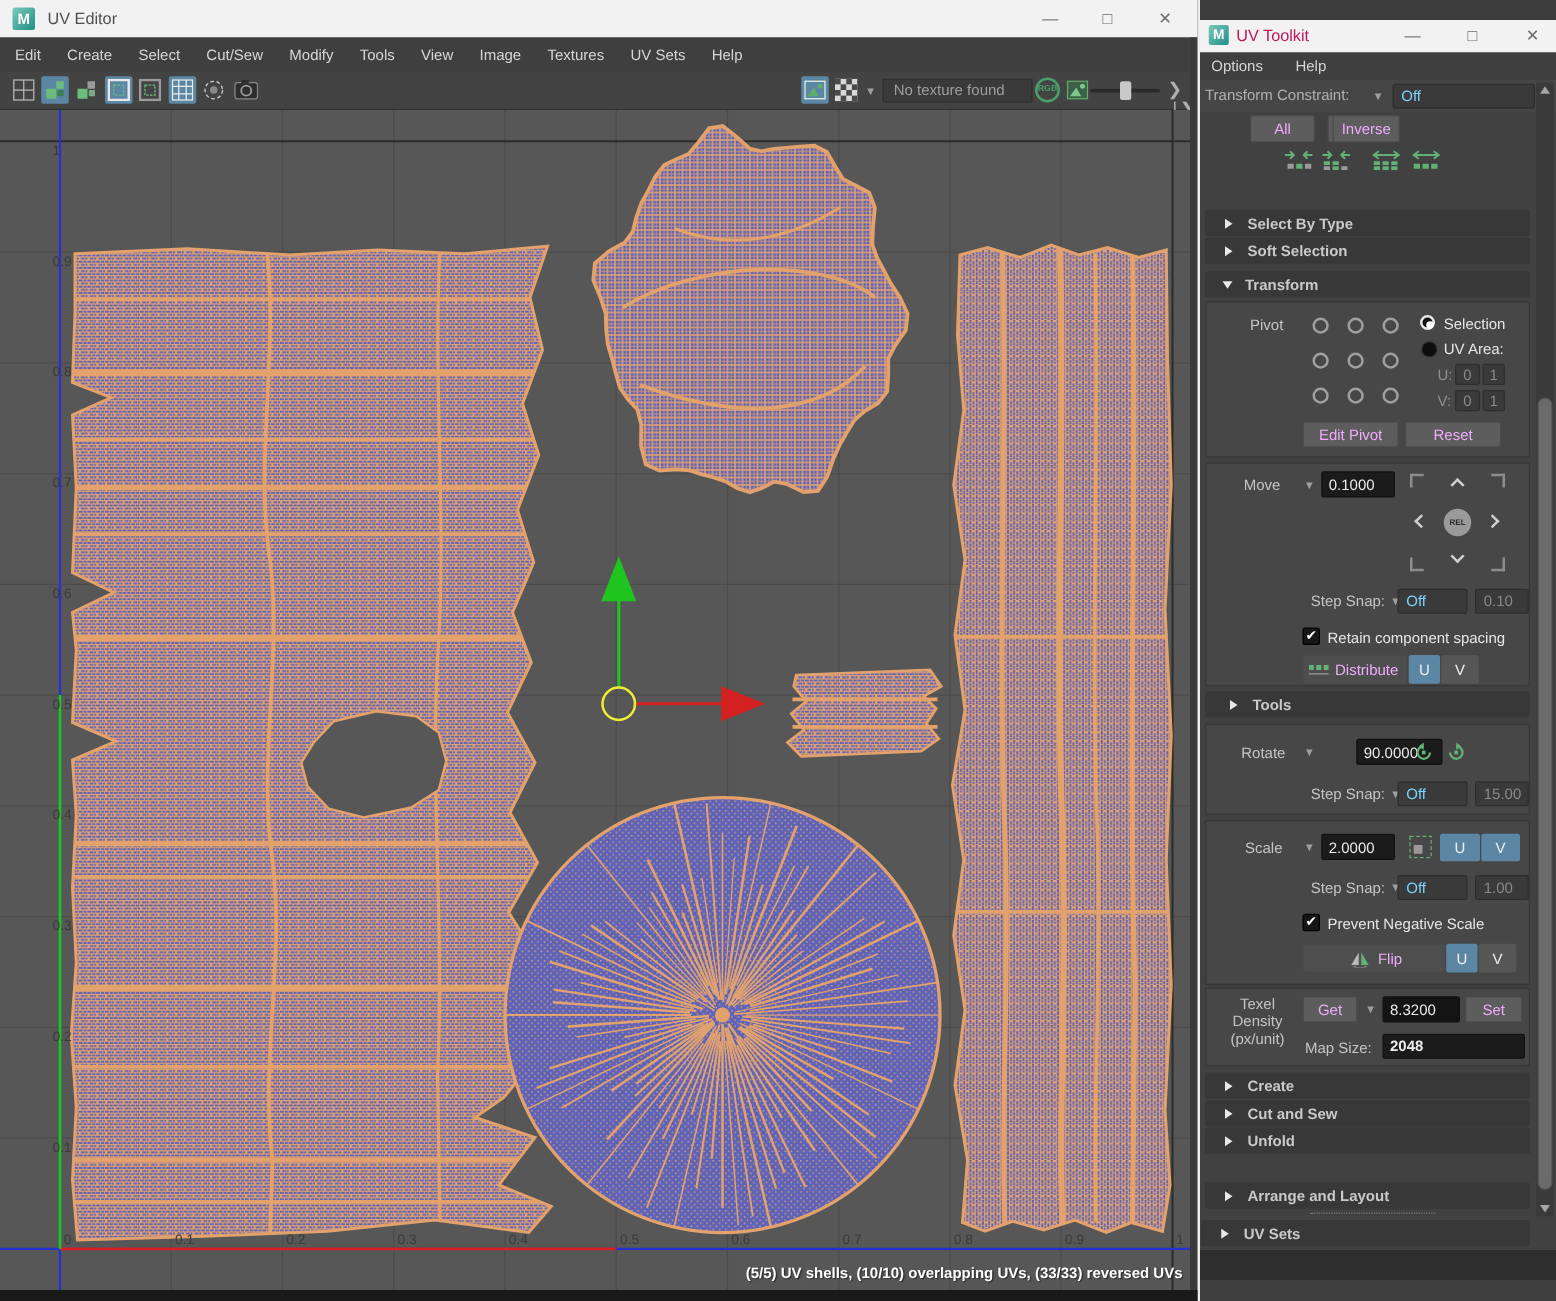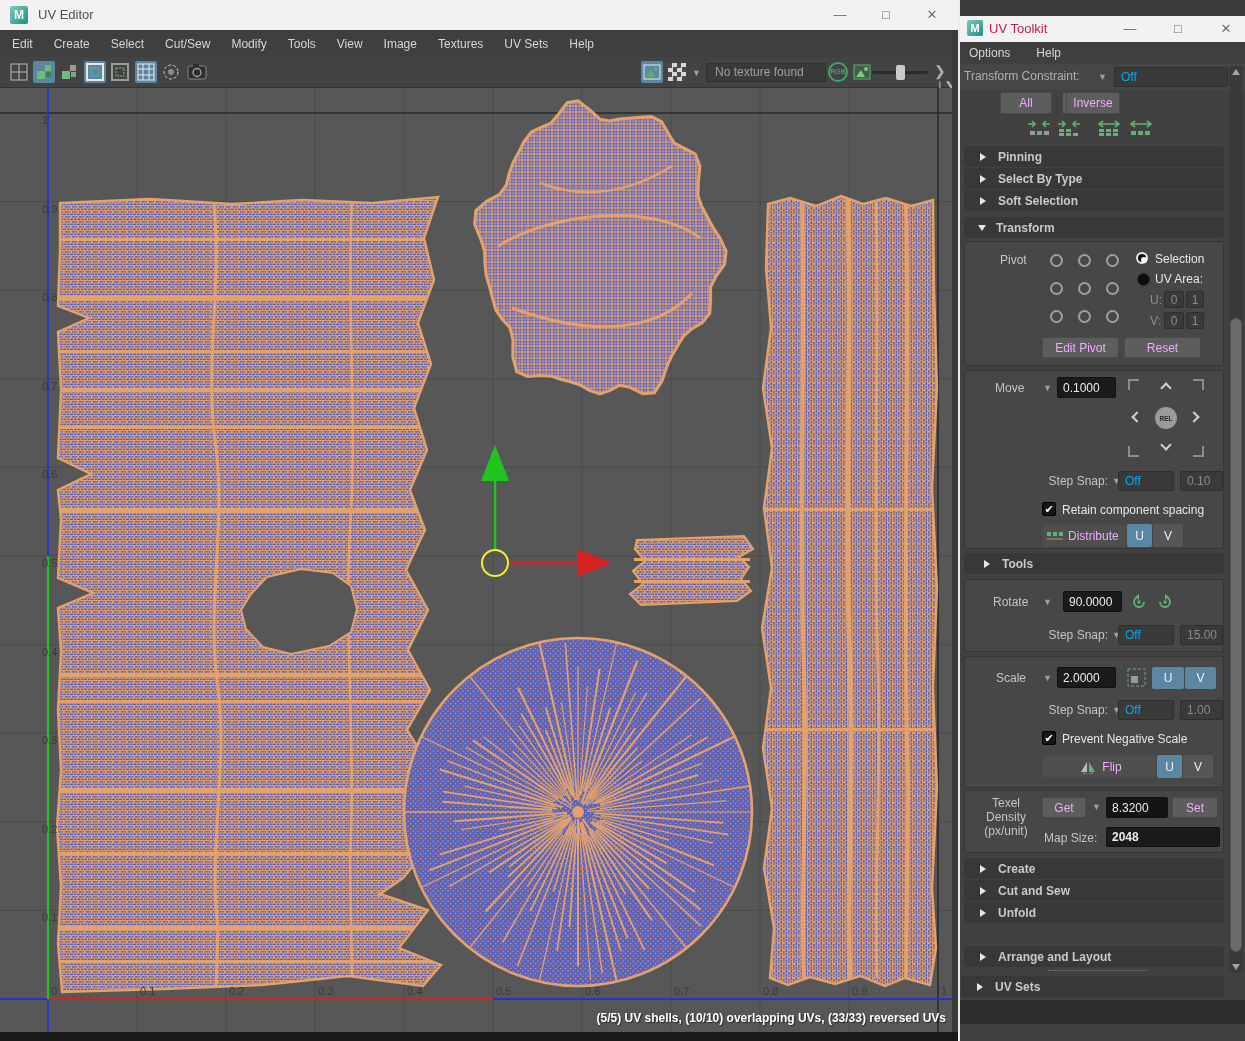--- a/index.html
+++ b/index.html
@@ -8,21 +8,21 @@
     --panelbg:#474747; --pagebg:#414141; --hdrbg:#383838;
     --btn:#5d5d5d; --accent:#5b87a4; --green:#62b175;
   }
   *{margin:0;padding:0;box-sizing:border-box}
   body{font-family:"Liberation Sans",sans-serif;background:#222}
   #root{position:relative;width:1245px;height:1041px;overflow:hidden;background:#3c3c3c}
   .abs{position:absolute}
   .lbl{color:#c4c4c4;font-size:12px;white-space:nowrap}
   .wlbl{color:#e6e6e6;font-size:12px;white-space:nowrap}
   .btn{background:var(--btn);color:#f0abfc;font-size:12px;display:flex;align-items:center;justify-content:center;border-radius:2px;border:1px solid #4a4a4a;cursor:default}
-  .fld{background:#3a3a3a;border:1px solid #2e2e2e;color:#0ea5e9;font-size:12px;display:flex;align-items:center;padding:0 6px;border-radius:2px}
+  .fld{background:#3a3a3a;border:1px solid #2e2e2e;color:#7dd3fc;font-size:12px;display:flex;align-items:center;padding:0 6px;border-radius:2px}
   .fld.dis{color:#8a8a8a}
   .dinput{background:#1b1b1b;border:1px solid #111;color:#ececec;font-size:12px;font-family:"Liberation Sans",sans-serif;padding:0 5px;border-radius:2px;width:100%;height:100%}
   .caret{color:#9e9e9e;font-size:9px;line-height:1}
   .hdr{position:absolute;left:964px;width:260px;height:21px;background:var(--hdrbg);border-radius:2px;display:flex;align-items:center;color:#c9c9c9;font-weight:bold;font-size:12px}
   .hdr .arr{width:0;height:0;border-left:6px solid #e8e8e8;border-top:4px solid transparent;border-bottom:4px solid transparent;margin:0 12px 0 16px}
   .hdr .arrd{width:0;height:0;border-top:6px solid #e8e8e8;border-left:4px solid transparent;border-right:4px solid transparent;margin:0 10px 0 14px}
   .panel{position:absolute;left:964px;width:260px;background:var(--panelbg);border:1px solid #363636;border-radius:2px}
   .chk{position:absolute;width:14px;height:14px;background:#161616;border:1px solid #000;color:#fff;font-size:11px;line-height:13px;text-align:center;border-radius:2px}
   .radio{position:absolute;border-radius:50%}
   .pivdot{position:absolute;width:13px;height:13px;border:2px solid #9f9f9f;border-radius:50%}
@@ -467,24 +467,20 @@
   </div>
   <div class="abs" style="left:1128px;top:119px">
     <svg width="26" height="18">
         <path d="M3,5 h20 M7,2 l-4,3 4,3 M19,2 l4,3 -4,3" stroke="#62b175" stroke-width="1.6" fill="none"></path>
         <rect x="3" y="12" width="5" height="4" fill="#62b175"></rect>
         <rect x="10" y="12" width="5" height="4" fill="#62b175"></rect>
         <rect x="17" y="12" width="5" height="4" fill="#62b175"></rect>
       </svg>
   </div>
 
-  <div class="hdr" style="top:146px">
-      <span class="arr"></span>
-      <span>Pinning</span>
-    </div>
   <div class="hdr" style="top:168px">
       <span class="arr"></span>
       <span>Select By Type</span>
     </div>
   <div class="hdr" style="top:190px">
       <span class="arr"></span>
       <span>Soft Selection</span>
     </div>
   <div class="hdr" style="top:217px">
       <span class="arrd"></span>
@@ -571,21 +567,21 @@
     </div>
 
   <div class="hdr" style="top:553px">
       <span class="arr" style="margin-left:20px"></span>
       <span>Tools</span>
     </div>
 
   <div class="panel" style="top:579px;height:73px"></div>
   <span class="lbl abs" style="left:993px;top:595px">Rotate</span>
   <span class="caret abs" style="left:1043px;top:598px">▼</span>
-  <input class="dinput abs" style="left: 1063px; top: 591px; width: 59px; height: 21px;" value="90.0000">
+  <input class="dinput abs" style="left: 1085px; top: 591px; width: 69px; height: 21px;" value="90.0000">
   <div class="abs" style="left:1130px;top:593px">
     <svg width="18" height="18">
         <path d="M14,9 a5,5 0 1 1 -5,-5" fill="none" stroke="#62b175" stroke-width="1.8"></path>
         <polygon points="9,1 9,7 5,4" fill="#62b175"></polygon>
         <rect x="7.5" y="7.5" width="3" height="3" fill="#62b175"></rect>
       </svg>
   </div>
   <div class="abs" style="left:1156px;top:593px">
     <svg width="18" height="18">
         <path d="M4,9 a5,5 0 1 0 5,-5" fill="none" stroke="#62b175" stroke-width="1.8"></path>

